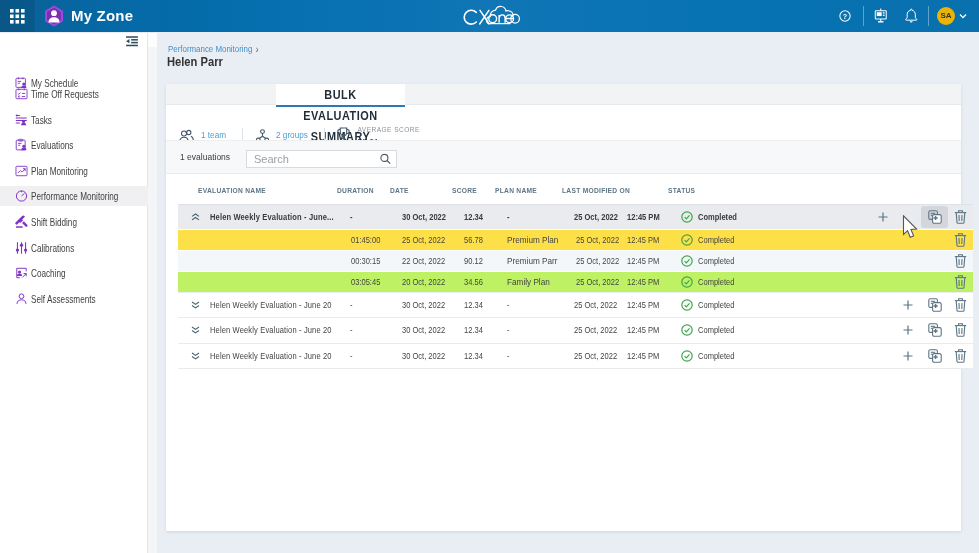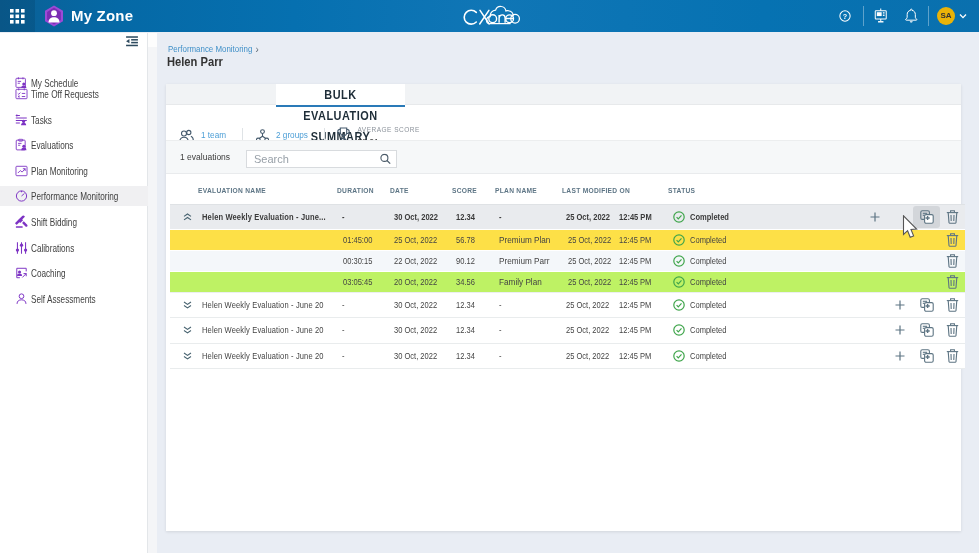--- a/index.html
+++ b/index.html
@@ -44,21 +44,21 @@
 
 
 #gstrip { left:0; top:56px; width:795px; height:34px; background:#f6f8f9; border-top:1px solid #eceeef; border-bottom:1px solid #e9ebed; }
 #nevals { position:absolute; left:14px; top:50%; transform:translateY(-50%); font-size:8.5px; color:#3c3c3c; }
 #searchbox { position:absolute; left:80px; top:9px; width:151px; height:18px; background:#fff; border:1px solid #d8dbde; }
 #searchbox .ph { position:absolute; left:7px; top:50%; transform:translateY(-50%); font-size:11px; color:#98a0a8; }
 #searchbox svg { position:absolute; right:5px; top:50%; transform:translateY(-50%); }
 
 
 .th { position:absolute; top:92px; height:29px; line-height:29px; font-size:7px; font-weight:bold; letter-spacing:0.3px; color:#5d7585; transform:scaleX(0.95); transform-origin:left center; }
-.row { position:absolute; left:4px; width:795px; }
+.row { position:absolute; left:12px; width:795px; }
 .cell { position:absolute; top:50%; transform:translateY(-50%) scaleX(0.92); transform-origin:left center; font-size:8.2px; color:#444; white-space:nowrap; }
 .cname { letter-spacing:0.15px; }
 .cw { transform:translateY(-50%) scaleX(1); }
 .bold .cell { font-weight:bold; color:#3a3a3a; }
 .icon { position:absolute; top:50%; transform:translateY(-50%); }
 </style>
 </head>
 <body>
 
 <div class="abs" id="topbar"></div>

